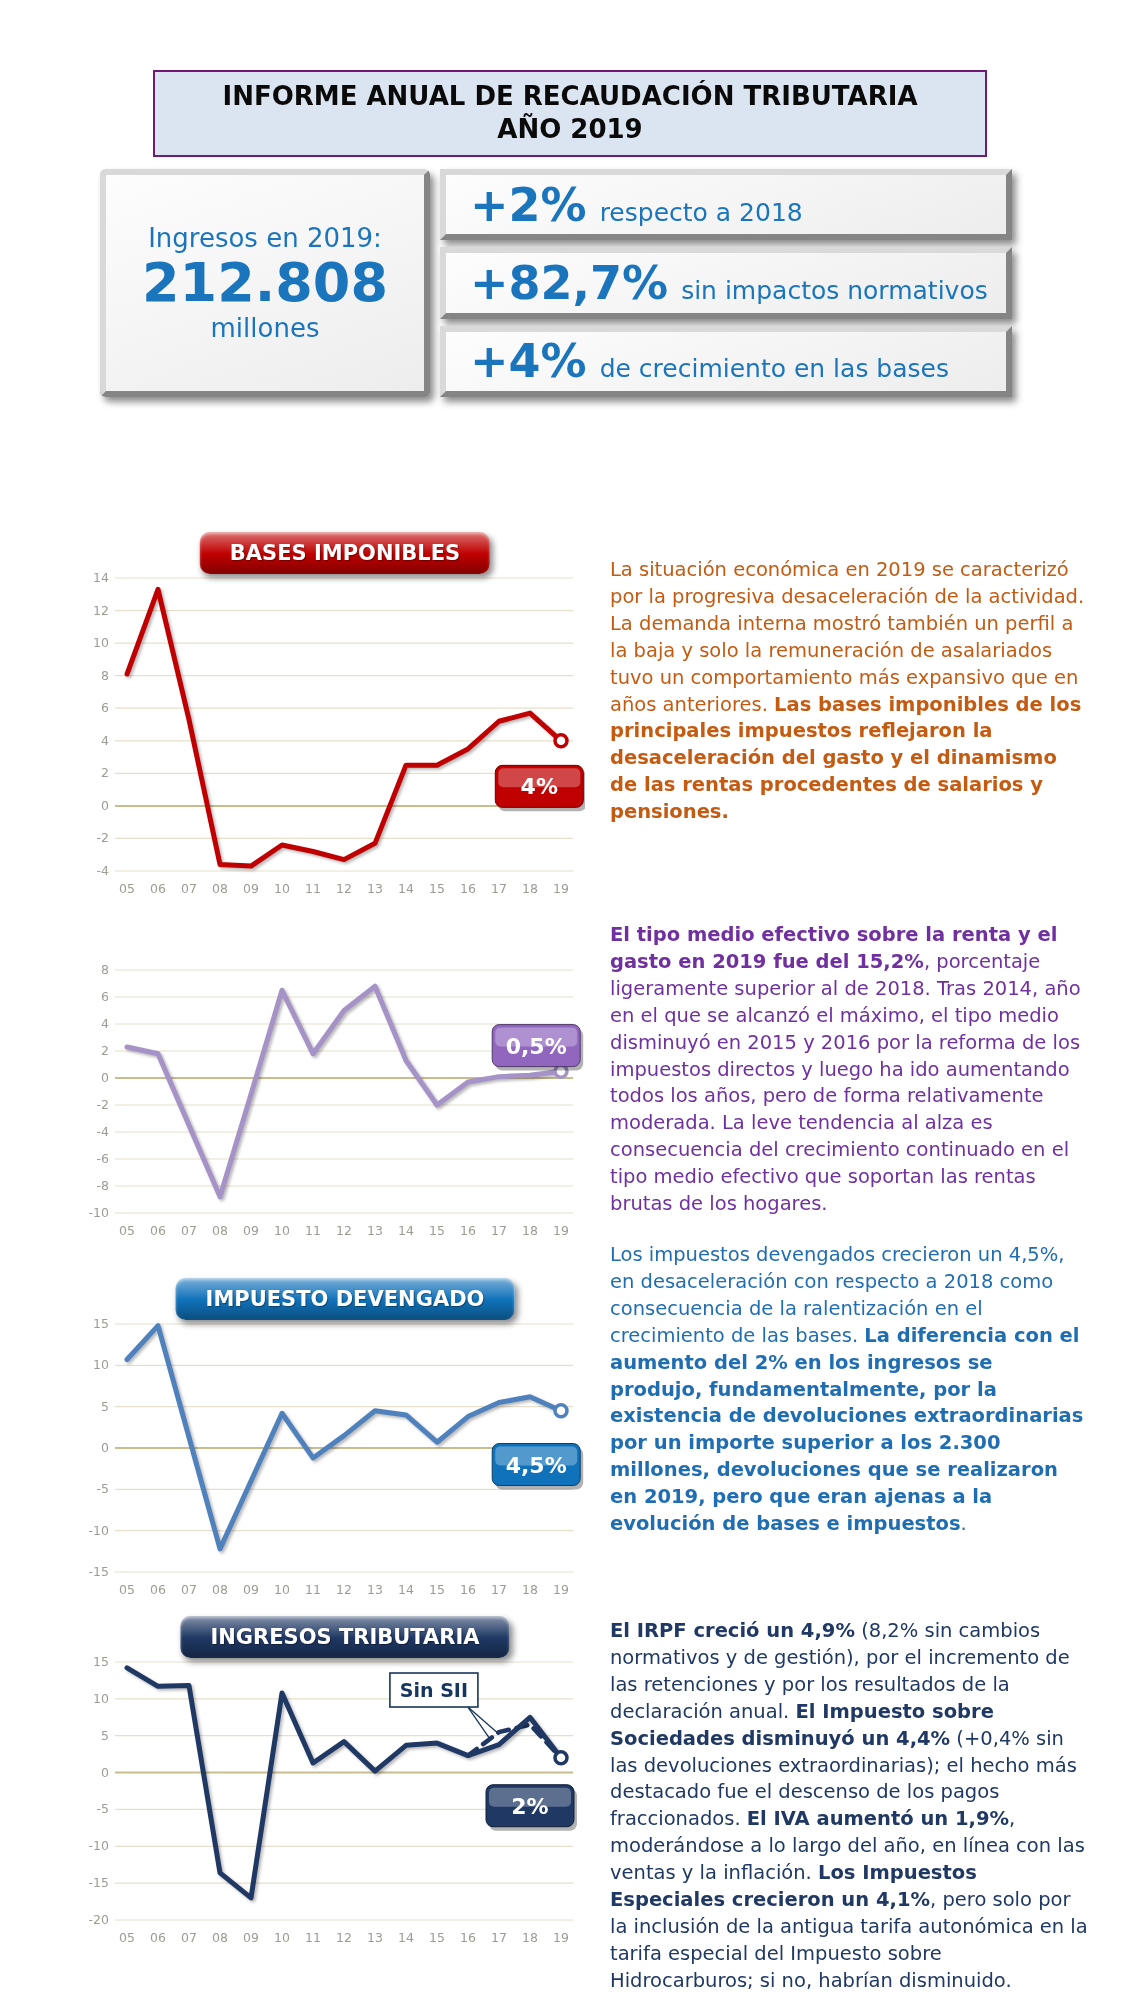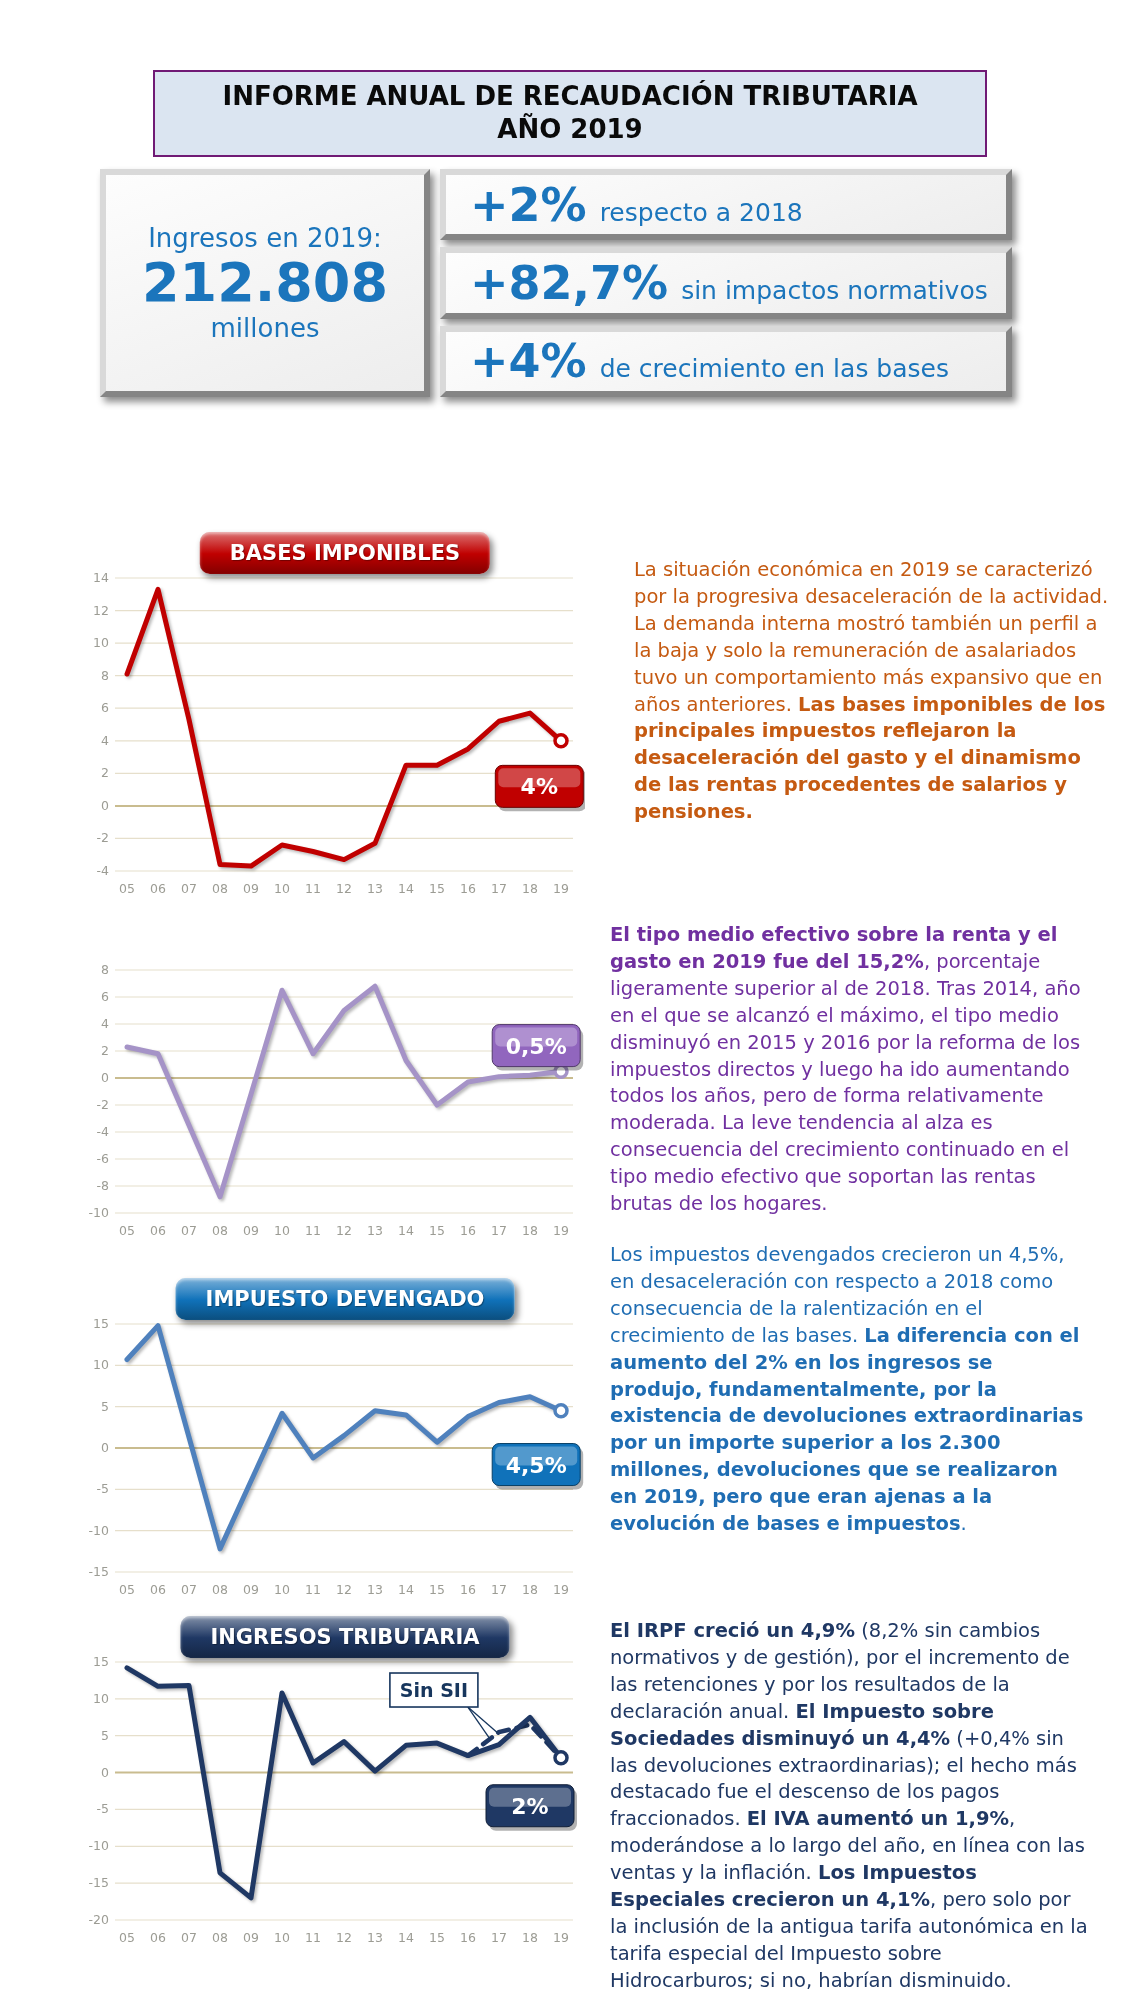--- a/index.html
+++ b/index.html
@@ -32,21 +32,21 @@
 </style>
 </head>
 <body>
 
 <div class="title-box">
   <div>INFORME ANUAL DE RECAUDACIÓN TRIBUTARIA</div>
   <div>AÑO 2019</div>
 </div>
 
 <div class="summary">
-  <div class="bevel ingresos-box" style="color: rgb(27, 117, 188);">
+  <div class="bevel ingresos-box" style="color: rgb(27, 117, 188); border-radius: 6px;">
     <div class="ingresos-label">Ingresos en 2019:</div>
     <div class="ingresos-value">212.808</div>
     <div class="ingresos-unit">millones</div>
   </div>
   <div class="kpi-col">
     <div class="bevel kpi-box">
       <div class="kpi-inner" style="color: rgb(27, 117, 188);">
         <span class="kpi-value">+2%</span>
         <span class="kpi-label">respecto a 2018</span>
       </div>
@@ -59,21 +59,21 @@
     </div>
     <div class="bevel kpi-box">
       <div class="kpi-inner" style="color: rgb(27, 117, 188);">
         <span class="kpi-value">+4%</span>
         <span class="kpi-label">de crecimiento en las bases</span>
       </div>
     </div>
   </div>
 </div>
 
-<div class="row" style="margin-top:135px;gap:24px;">
+<div class="row" style="margin-top:135px;">
   <div class="chart-block">
     <div class="chart-badge" style="background: linear-gradient(rgb(220, 115, 115) 0%, rgb(192, 0, 0) 52%, rgb(131, 0, 0) 100%);">BASES IMPONIBLES</div>
     <svg class="chart" width="500" height="335" viewBox="0 0 500 335">
         <line x1="30" y1="12" x2="488" y2="12" stroke="#E6DFCB" stroke-width="1.2"></line>
         <text x="24" y="16" text-anchor="end" fill="#9C9C94" font-size="12.5">14</text>
         <line x1="30" y1="44.55555555555556" x2="488" y2="44.55555555555556" stroke="#E6DFCB" stroke-width="1.2"></line>
         <text x="24" y="48.55555555555556" text-anchor="end" fill="#9C9C94" font-size="12.5">12</text>
         <line x1="30" y1="77.11111111111111" x2="488" y2="77.11111111111111" stroke="#E6DFCB" stroke-width="1.2"></line>
         <text x="24" y="81.11111111111111" text-anchor="end" fill="#9C9C94" font-size="12.5">10</text>
         <line x1="30" y1="109.66666666666667" x2="488" y2="109.66666666666667" stroke="#E6DFCB" stroke-width="1.2"></line>

